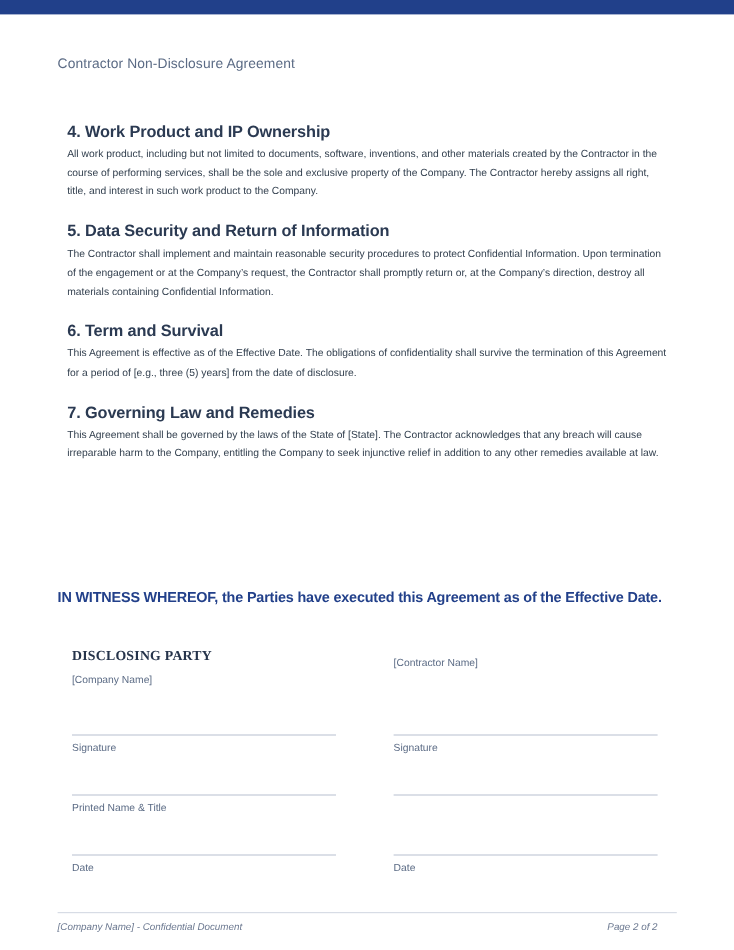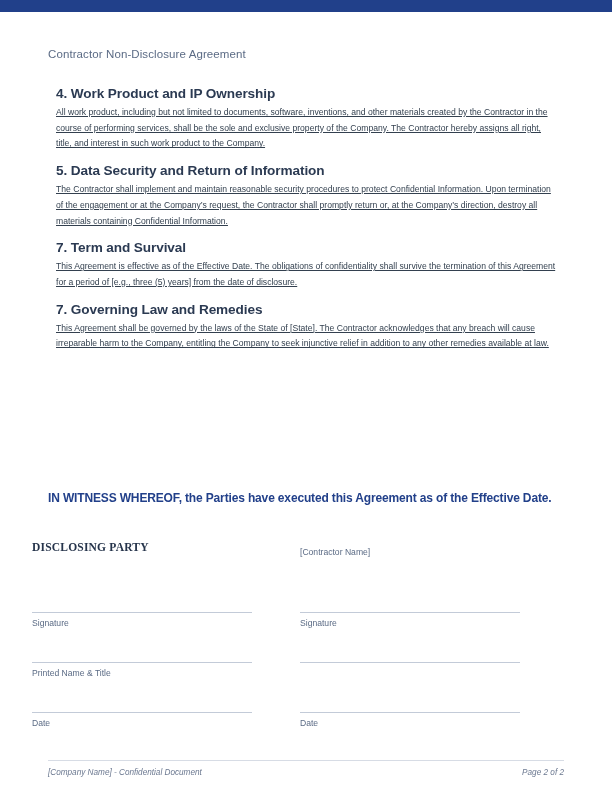--- a/index.html
+++ b/index.html
@@ -51,36 +51,35 @@
   .content {
     position: absolute;
     top: 73px;
     left: 56px;
     width: 504px;
   }
 
   .section { margin: 0 0 8px 0; }
 
   h2.section-title {
-    margin: 0 0 3px 0;
+    margin: 16px 0 3px 0;
     font-size: 13.6px;
     font-weight: bold;
     color: #2b3a52;
     letter-spacing: -0.1px;
     line-height: 17px;
   }
 
   p.section-body {
     margin: 0;
     font-size: 8.6px;
     line-height: 15.7px;
     color: #33404f;
     text-align: left;
     max-width: 500px;
-    text-decoration: underline;
   }
 
   .section.s4 { margin-bottom: 10px; }
   .section.s5 { margin-bottom: 10px; }
   .section.s6 { margin-bottom: 10px; }
   .section.s7 { margin-bottom: 0; }
 
   
   .witness {
     position: absolute;
@@ -92,21 +91,21 @@
     color: #22408a;
     letter-spacing: -0.15px;
     white-space: nowrap;
     font-stretch: condensed;
   }
 
   
   .sig-block {
     position: absolute;
     top: 528px;
-    left: 32px;
+    left: 60px;
     width: 516px;
     height: 200px;
   }
   .sig-col {
     position: absolute;
     top: 0;
     width: 220px;
   }
   .sig-col.left  { left: 0; }
   .sig-col.right { left: 268px; }
@@ -168,21 +167,21 @@
   .footer-left {
     position: absolute;
     left: 0;
     top: 0;
     font-size: 8.2px;
     color: #6b7890;
     white-space: nowrap;
   }
   .footer-right {
     position: absolute;
-    right: 0;
+    right: 16px;
     top: 0;
     font-size: 8.2px;
     color: #6b7890;
     white-space: nowrap;
   }
 </style>
 </head>
 <body>
 
 <div class="top-bar"></div>
@@ -197,37 +196,38 @@
       <h2 class="section-title">4. Work Product and IP Ownership</h2>
       <p class="section-body">All work product, including but not limited to documents, software, inventions, and other materials created by the Contractor in the course of performing services, shall be the sole and exclusive property of the Company. The Contractor hereby assigns all right, title, and interest in such work product to the Company.</p>
     </div>
 
     <div class="section s5">
       <h2 class="section-title">5. Data Security and Return of Information</h2>
       <p class="section-body">The Contractor shall implement and maintain reasonable security procedures to protect Confidential Information. Upon termination of the engagement or at the Company’s request, the Contractor shall promptly return or, at the Company’s direction, destroy all materials containing Confidential Information.</p>
     </div>
 
     <div class="section s6">
-      <h2 class="section-title">7. Term and Survival</h2>
+      <h2 class="section-title">6. Term and Survival</h2>
       <p class="section-body">This Agreement is effective as of the Effective Date. The obligations of confidentiality shall survive the termination of this Agreement for a period of [e.g., three (5) years] from the date of disclosure.</p>
     </div>
 
     <div class="section s7">
       <h2 class="section-title">7. Governing Law and Remedies</h2>
       <p class="section-body">This Agreement shall be governed by the laws of the State of [State]. The Contractor acknowledges that any breach will cause irreparable harm to the Company, entitling the Company to seek injunctive relief in addition to any other remedies available at law.</p>
     </div>
 
   </div>
 
   <div class="witness">IN WITNESS WHEREOF, the Parties have executed this Agreement as of the Effective Date.</div>
 
   <div class="sig-block">
 
     <div class="sig-col left">
       <p class="party-title">DISCLOSING PARTY</p>
+      <p class="party-name">[Company Name]</p>
 
       <div class="sig-field f1">
         <div class="rule"></div>
         <p class="sig-label">Signature</p>
       </div>
 
       <div class="sig-field f2">
         <div class="rule"></div>
         <p class="sig-label">Printed Name &amp; Title</p>
       </div>

